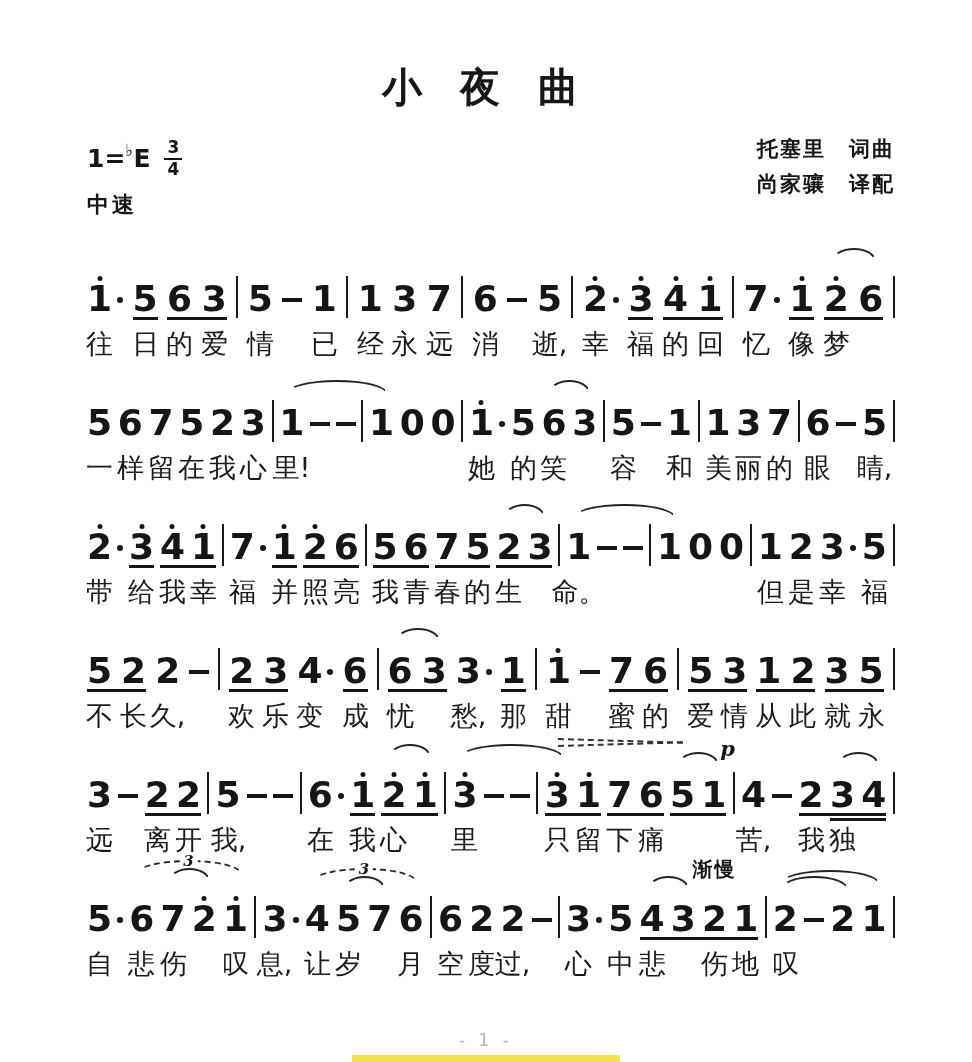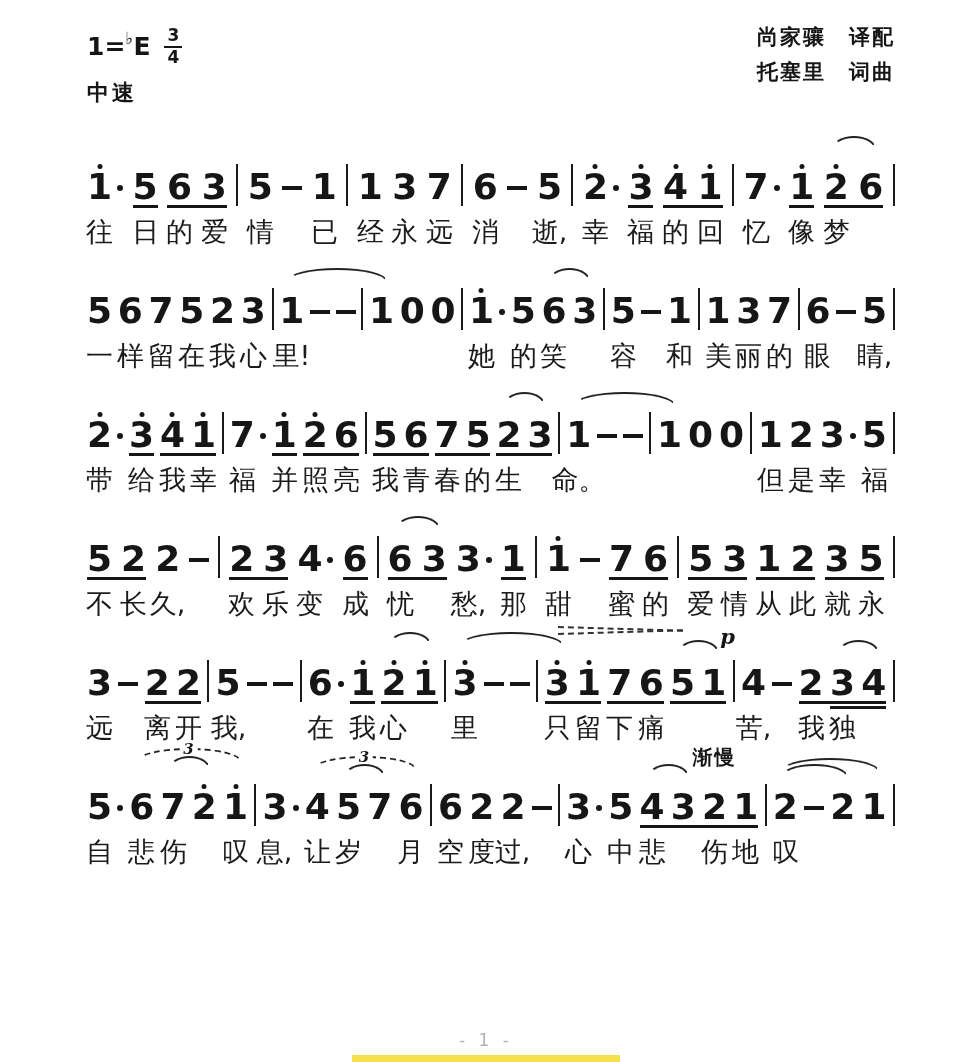--- a/index.html
+++ b/index.html
@@ -45,35 +45,36 @@
   .syl{position:absolute;transform:translateX(-50%);font-size:27px;white-space:nowrap;color:#1b1b1b;}
   .pagenum{position:absolute;bottom:12px;left:0;right:0;text-align:center;
            color:#b3b3b3;font-size:17px;letter-spacing:4px;}
   .ybar{position:absolute;bottom:0;left:50%;transform:translateX(-50%);
         width:268px;height:7px;background:#f5e14e;}
 </style>
 </head>
 <body>
 
 <div class="page">
+  <div class="title">小 夜 曲</div>
 
   <div class="meta">
     <div class="keyblock">
       <span>1=</span>
         <span class="keyflat">♭</span>
         <span>E</span>
       <span class="frac">
         <span class="t">3</span>
         <span>4</span>
       </span>
     </div>
     <div class="tempo">中速</div>
     <div class="credits">
+      <div>托塞里　词曲</div>
       <div>尚家骧　译配</div>
-      <div>托塞里　词曲</div>
     </div>
   </div>
 
   <div class="score" id="score">
       <div class="system">
         <div class="notes-row">
           <div class="tok">
             <div class="stack">
               <div class="hidot"></div>
               <div class="num">1</div>

